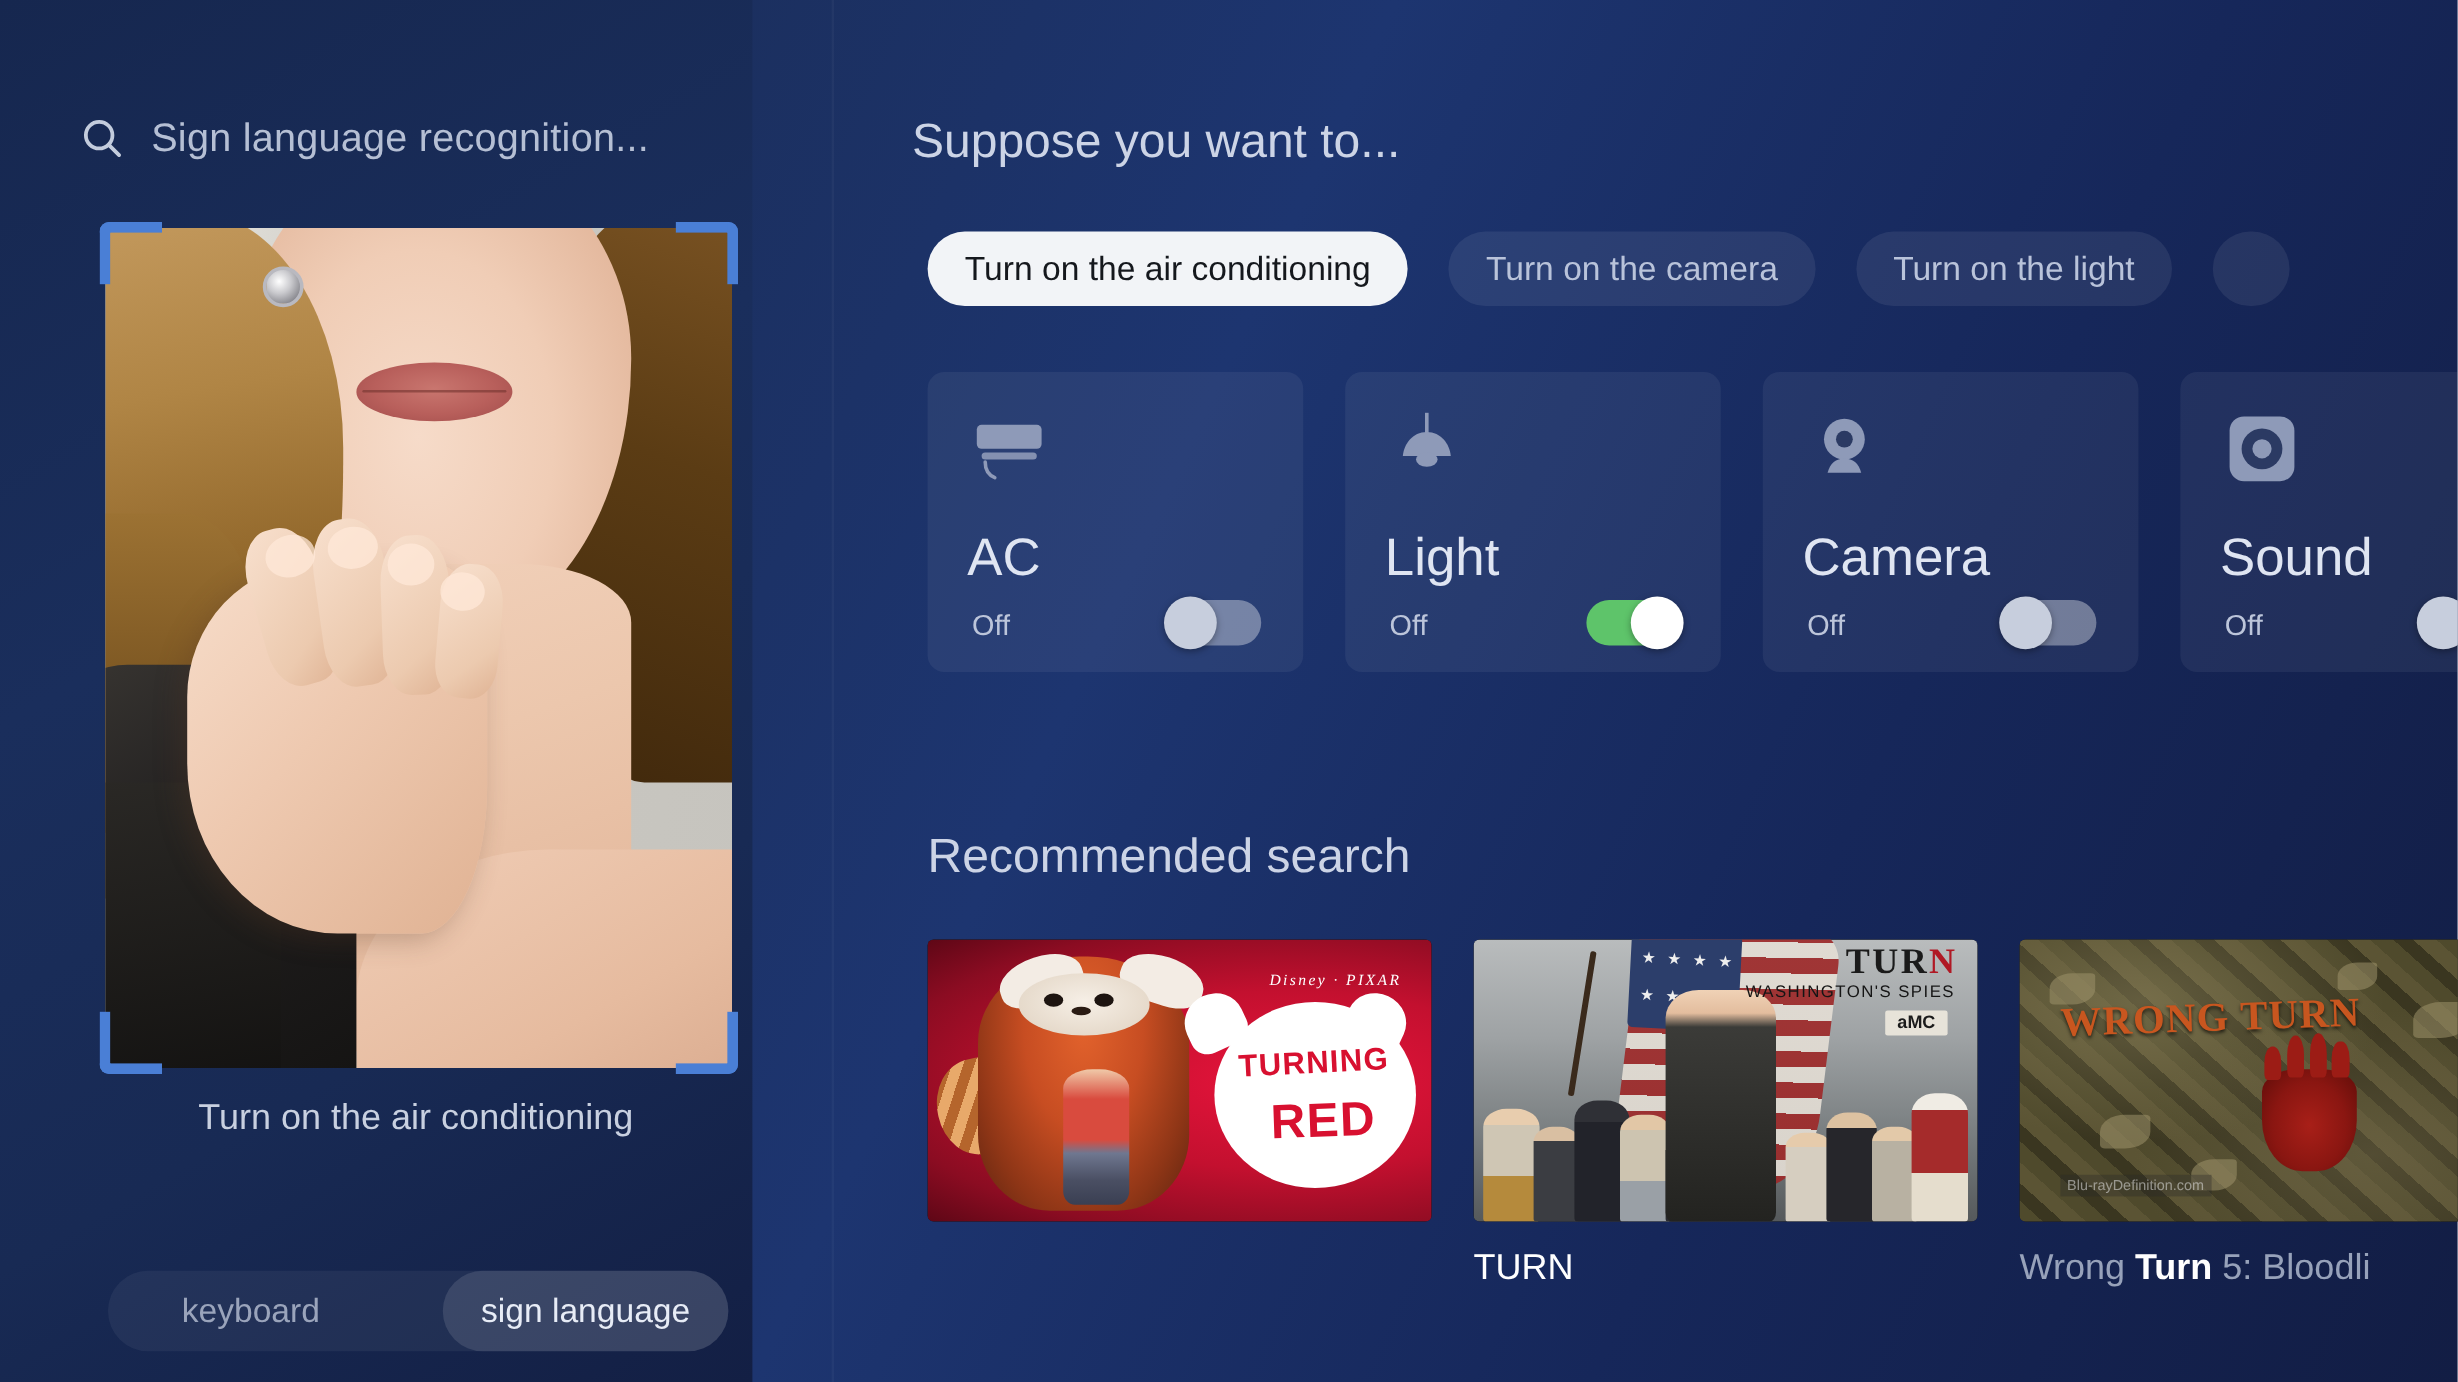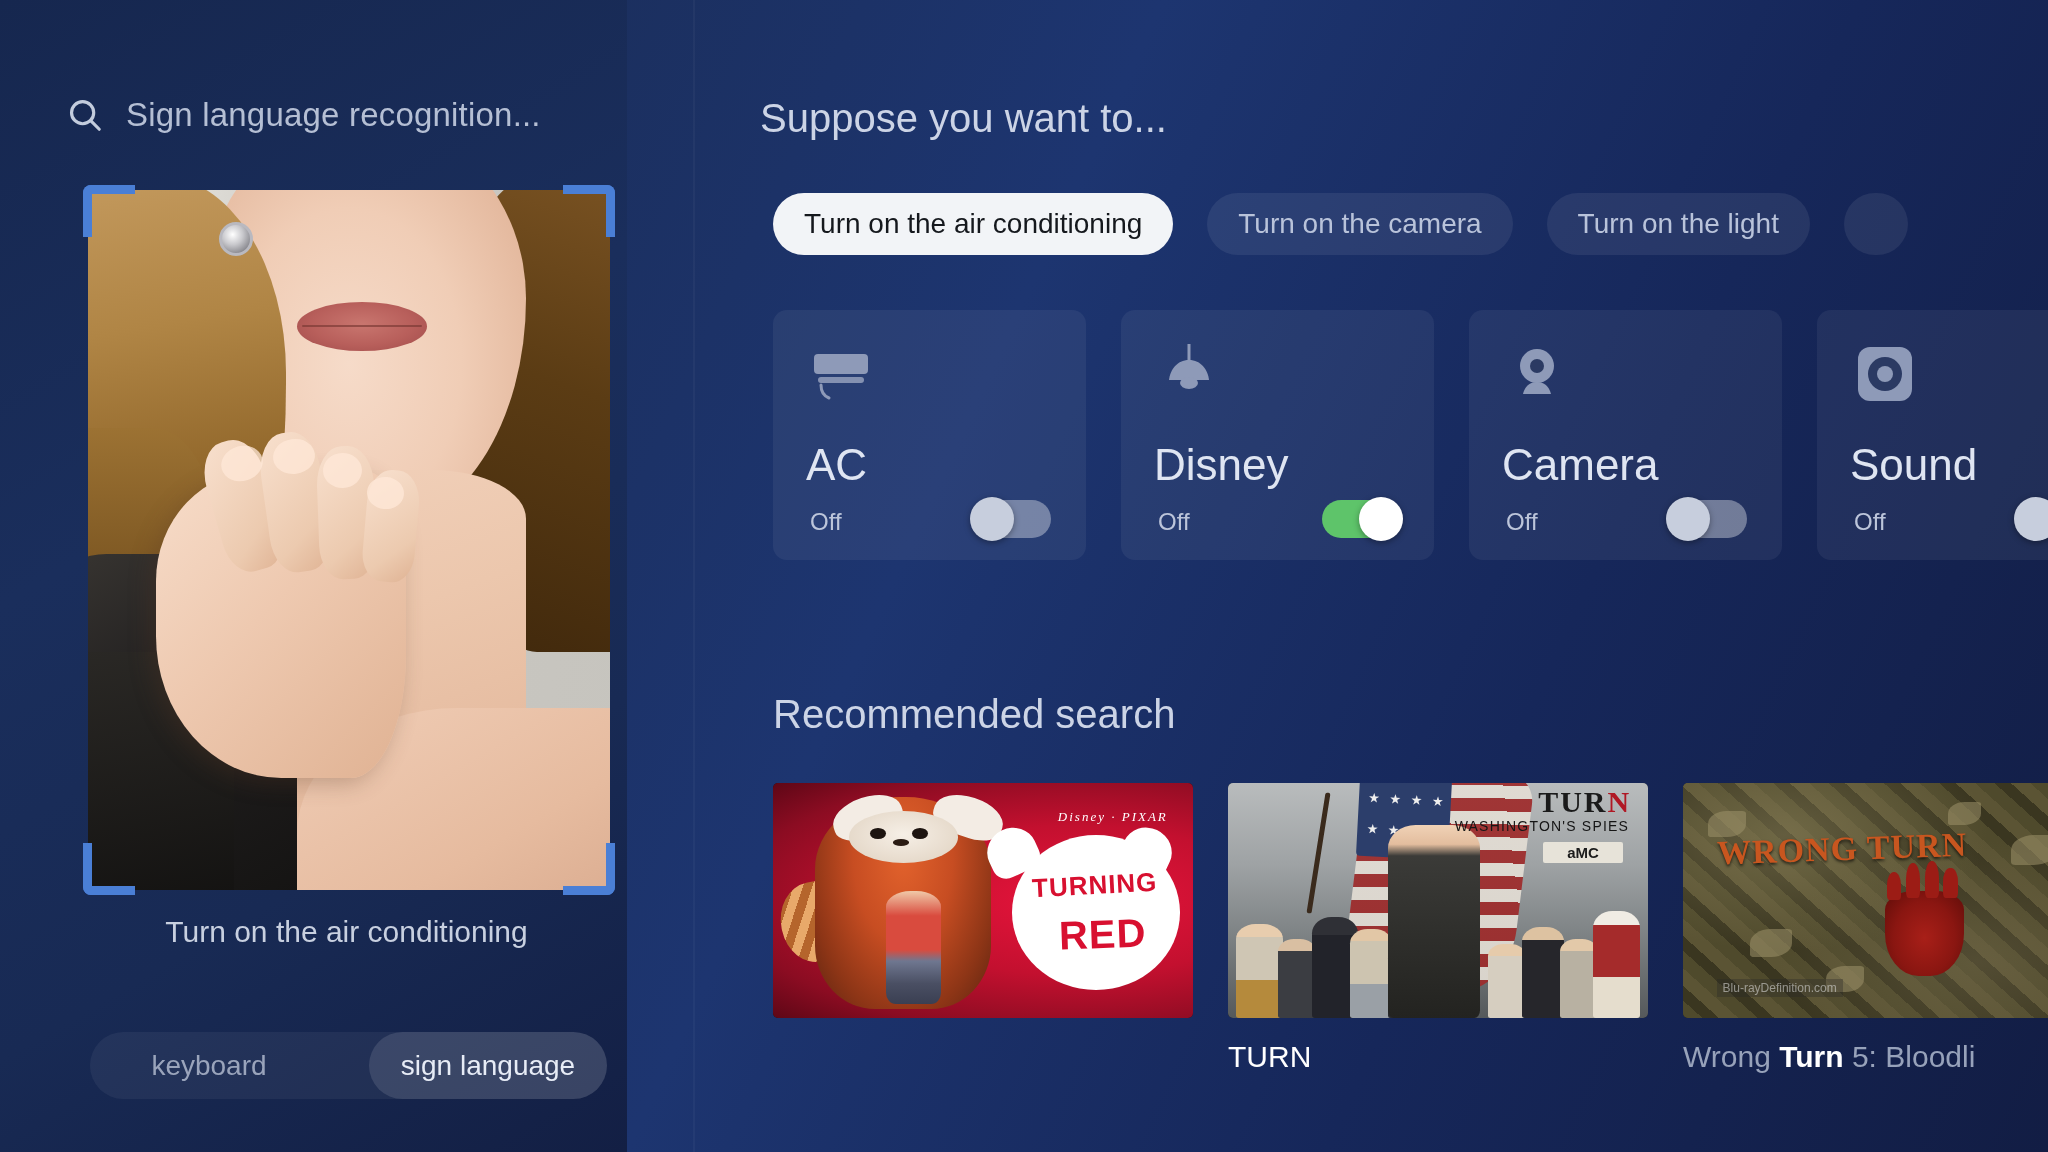--- a/index.html
+++ b/index.html
@@ -91,21 +91,21 @@
   }
   .bracket.tl { left:-5px; top:-5px; border-right:0; border-bottom:0; border-radius: 8px 0 0 0; }
   .bracket.tr { right:-5px; top:-5px; border-left:0; border-bottom:0; border-radius: 0 8px 0 0; }
   .bracket.bl { left:-5px; bottom:-5px; border-right:0; border-top:0; border-radius: 0 0 0 8px; }
   .bracket.br { right:-5px; bottom:-5px; border-left:0; border-top:0; border-radius: 0 0 8px 0; }
   #recognized-caption {
     position:absolute; left:0; top:915px; width:693px; text-align:center;
     font-size:30px; color:#c8d0e0;
   }
   #input-mode-toggle {
-    position:absolute; left:90px; top:1032px; width:517px; height:67px;
+    position:absolute; left:90px; top:1059px; width:517px; height:67px;
     background: rgba(255,255,255,0.055); border-radius: 34px;
     display:flex; align-items:center;gap:41px;
   }
   .seg { flex:1; height:67px; display:flex; align-items:center; justify-content:center;
     font-size:28px; border-radius:34px; }
   .seg.inactive { color:#9aa4bb; }
   .seg.active { color:#e7ecf6; background: rgba(255,255,255,0.115); }
   
   #right-panel { position:absolute; left:693px; top:0; width:1355px; height:1152px; }
   #suggest-title { position:absolute; left:67px; top:96px; font-size:40px; color:#ccd4e6; }
@@ -191,21 +191,21 @@
   .p2-musket { position:absolute; left:21%; top:4%; width:5px; height:52%;
     background:#3a2a1c; transform: rotate(9deg); border-radius:2px; }
   .p2-crowd { position:absolute; left:0; bottom:0; width:100%; height:54%; }
   .p2-person { position:absolute; bottom:0; border-radius:42% 42% 6% 6% / 16% 16% 3% 3%; }
   .p2-title { position:absolute; right:4%; top:1%; font-size:30px; color:#1a1a1a;
     font-family:"Liberation Serif", serif; font-weight:bold; letter-spacing:2px; }
   .p2-title .r { color:#b01824; }
   .p2-sub { position:absolute; right:4.5%; top:15%; font-size:14px; color:#151515;
     font-family:"Liberation Sans", sans-serif; letter-spacing:1.2px; }
   .p2-amc { position:absolute; right:6%; top:25%; background:#e7e3d9; color:#1b1b1b;
-    font-size:15px; font-weight:bold; padding:2px 24px; border-radius:2px;
+    font-size:15px; font-weight:bold; padding:2px 10px; border-radius:2px;
     font-family:"Liberation Sans", sans-serif;text-align:center; }
   
   .p3-bg { position:absolute; inset:0;
     background:
       radial-gradient(ellipse at 24% 22%, rgba(150,140,100,.45) 0%, rgba(0,0,0,0) 45%),
       radial-gradient(ellipse at 70% 76%, rgba(120,110,80,.40) 0%, rgba(0,0,0,0) 48%),
       repeating-linear-gradient(42deg,#4f4a2c 0 13px,#3a3620 13px 24px,#5b5434 24px 37px),
       linear-gradient(160deg,#5d5632 0%,#3b3620 60%,#2a2717 100%); }
   .leaf { position:absolute; border-radius:50% 10% 50% 10%;
     background: rgba(156,146,106,.55); }
@@ -304,21 +304,21 @@
     </div>
 
     <div class="device-card">
       <span class="dev-icon">
         <svg width="64" height="64" viewBox="0 0 64 64" fill="#8e9ab8">
           <rect x="30.5" y="2" width="3" height="18"></rect>
           <path d="M32 18c12 0 19 10 20 20H12c1-10 8-20 20-20z"></path>
           <ellipse cx="32" cy="41" rx="9" ry="6"></ellipse>
         </svg>
       </span>
-      <div class="dev-name">Disney</div>
+      <div class="dev-name">Light</div>
       <div class="dev-state">Off</div>
       <div class="toggle on">
         <div class="knob"></div>
       </div>
     </div>
 
     <div class="device-card">
       <span class="dev-icon">
         <svg width="64" height="64" viewBox="0 0 64 64" fill="#8e9ab8">
           <circle cx="32" cy="24" r="17"></circle>

